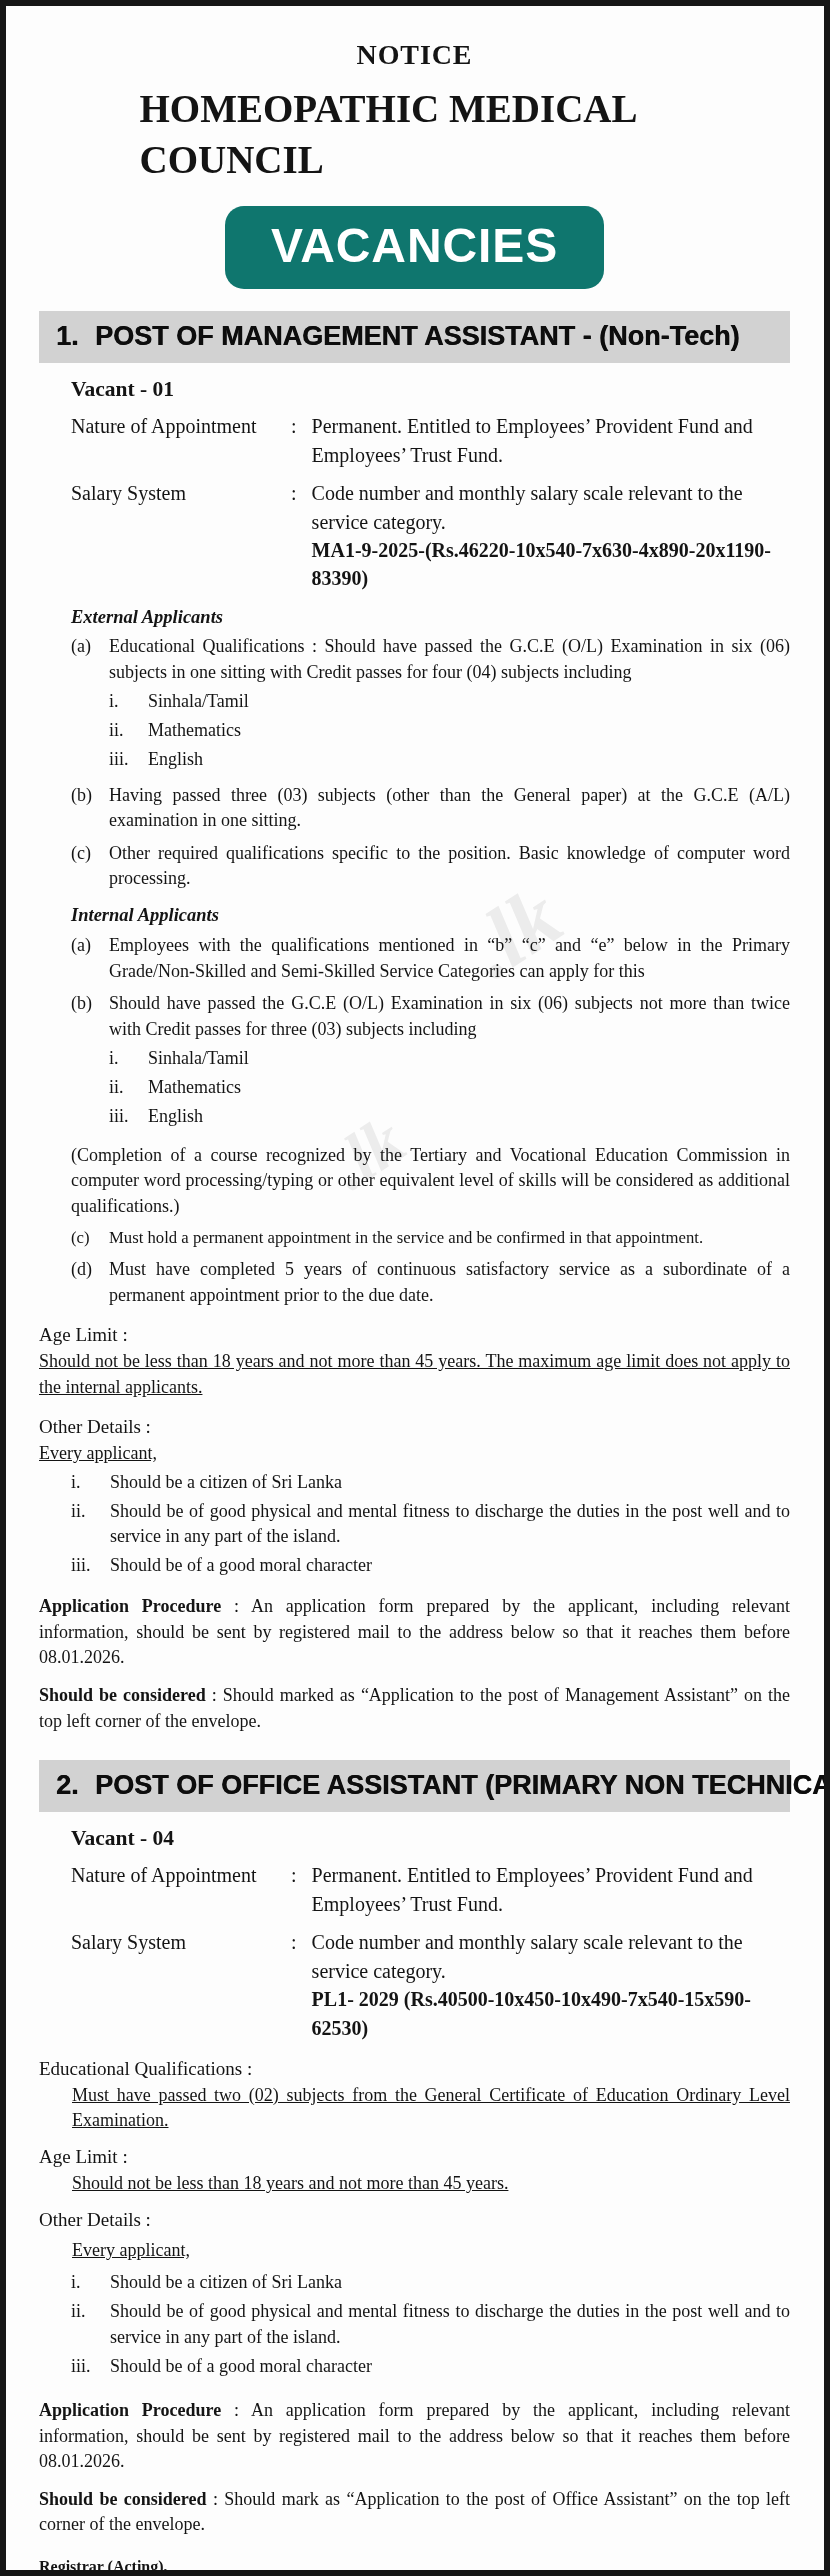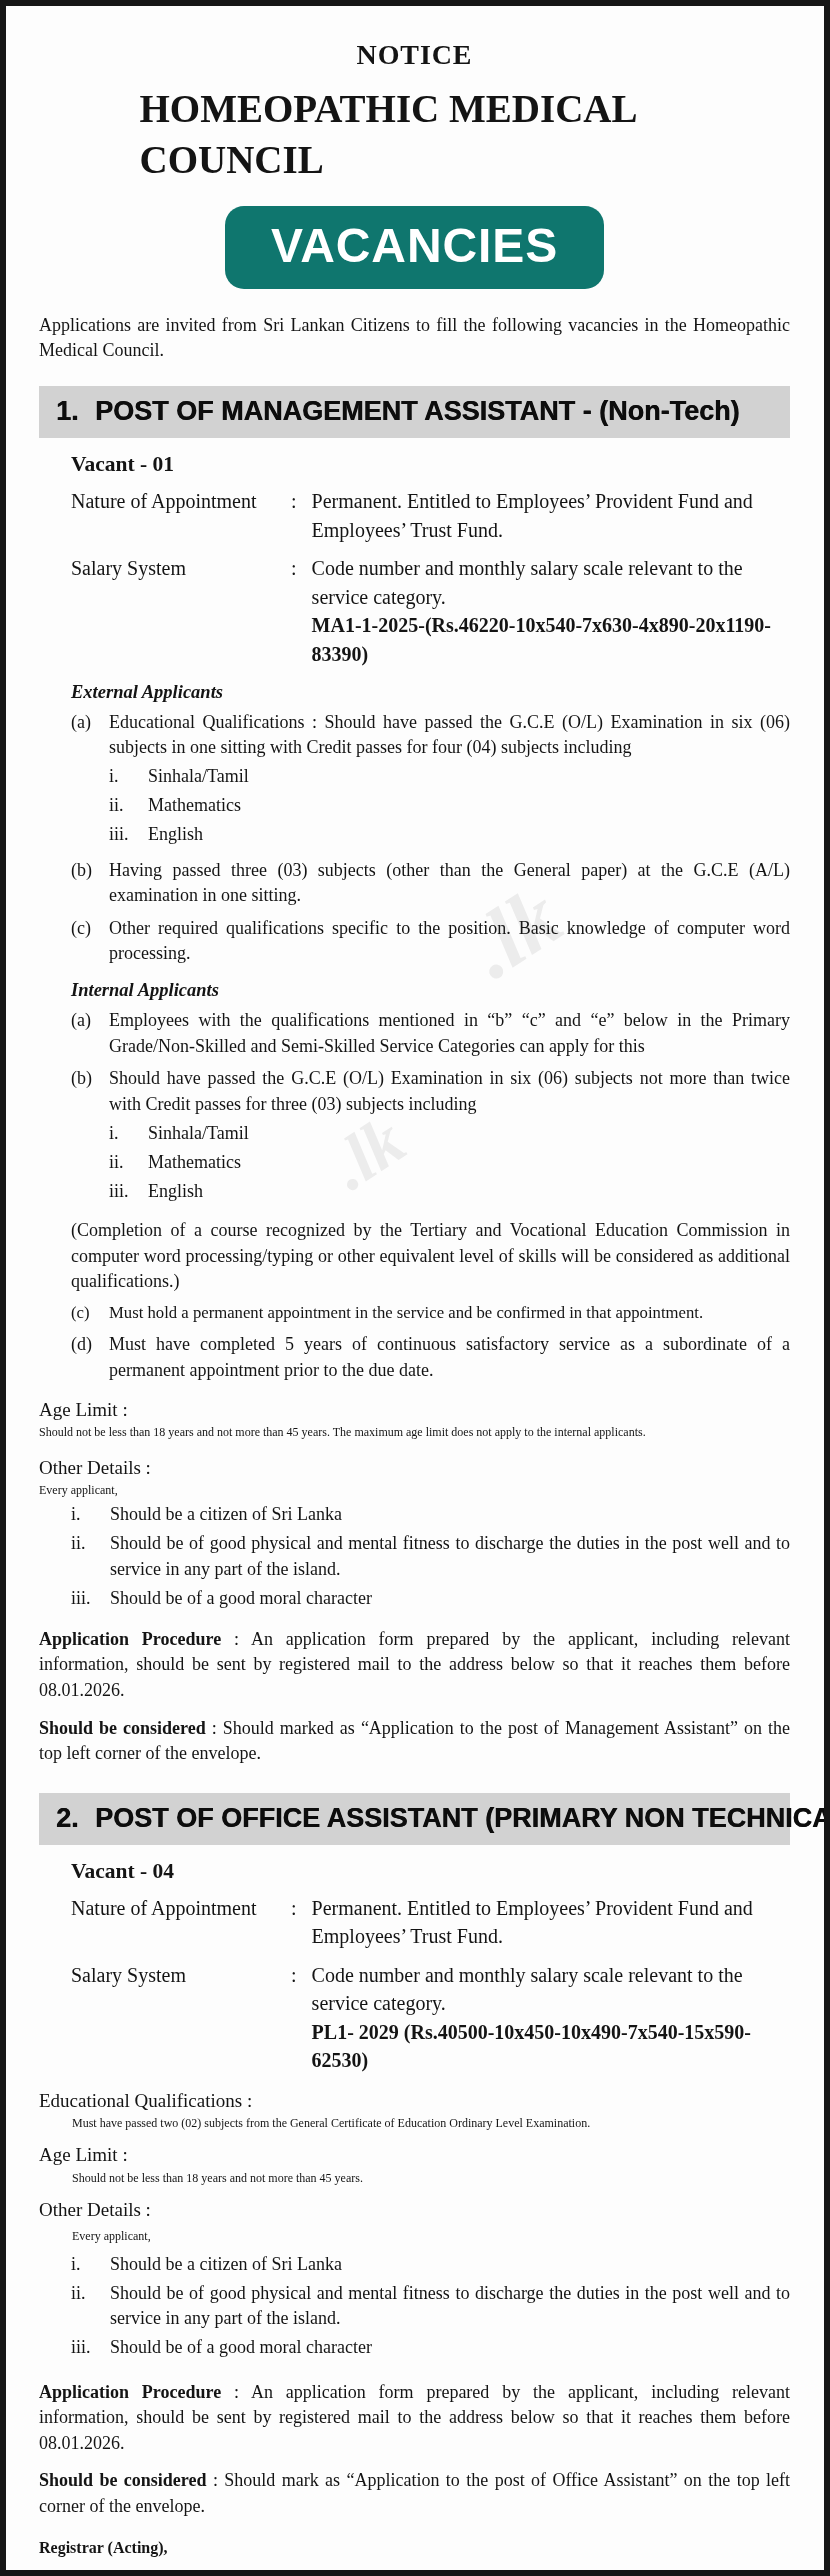--- a/index.html
+++ b/index.html
@@ -69,21 +69,21 @@
   .litem .t{flex:1;text-align:justify;}
   .litem.small{font-size:16.7px;}
   .roman{display:flex;margin:3.4px 0 0 32px;font-size:18px;line-height:1.42;}
   .roman.deep{margin-left:70px;}
   .roman .m{width:39px;flex:0 0 auto;}
   .roman .t{flex:1;text-align:justify;}
   .para{margin:12px 0 0 0;font-size:18px;line-height:1.42;text-align:justify;}
   .para .blabel{font-weight:700;}
   .bhead{margin:15.5px 0 0 0;font-size:19px;font-weight:400;}
   .bhead.tight{margin-top:12px;}
-  .plain{margin:3.4px 0 0 0;font-size:12px;line-height:1.42;text-align:justify;}
+  .plain{margin:3.4px 0 0 0;font-size:18px;line-height:1.42;text-align:justify;text-decoration:underline;}
   .ind{margin-left:33px;}
   .footer{margin-top:17px;font-size:16px;font-weight:700;line-height:1.5;}
   
   .wm{
     position:absolute;
     color:rgba(70,70,70,0.09);
     font-style:italic;font-weight:700;
     transform:rotate(-33deg);
     pointer-events:none;
   }
@@ -98,41 +98,40 @@
   <div class="wm wm1">.lk</div>
   <div class="wm wm2">.lk</div>
 
   <div class="h-notice">NOTICE</div>
   <div class="h-org">HOMEOPATHIC MEDICAL COUNCIL</div>
 
   <div class="badge-wrap">
     <span class="badge">VACANCIES</span>
   </div>
 
-  <div class="intro">Applications are invited from Sri Lankan Citizens to fill the following vacancies in the Homeopathic Medical Council.</div>
 
   <div class="secbar">
     <span class="num">1.</span>
     <span class="title">POST OF MANAGEMENT ASSISTANT - (Non-Tech)</span>
   </div>
 
   <div class="vacant">Vacant - 01</div>
 
   <div class="defrow">
     <span class="lbl">Nature of Appointment</span>
     <span class="col">:</span>
     <span class="val">Permanent. Entitled to Employees’ Provident Fund and Employees’ Trust Fund.</span>
   </div>
 
   <div class="defrow">
     <span class="lbl">Salary System</span>
     <span class="col">:</span>
     <span class="val">
       <span>Code number and monthly salary scale relevant to the service category.</span>
-      <span class="code">MA1-1-2025-(Rs.46220-10x540-7x630-4x890-20x1190- 83390)</span>
+      <span class="code">MA1-9-2025-(Rs.46220-10x540-7x630-4x890-20x1190- 83390)</span>
     </span>
   </div>
 
   <div class="subhead">External Applicants</div>
 
   <div class="litem">
     <span class="m">(a)</span>
     <span class="t">Educational Qualifications : Should have passed the G.C.E (O/L) Examination in six (06) subjects in one sitting with Credit passes for four (04) subjects including</span>
   </div>
 

